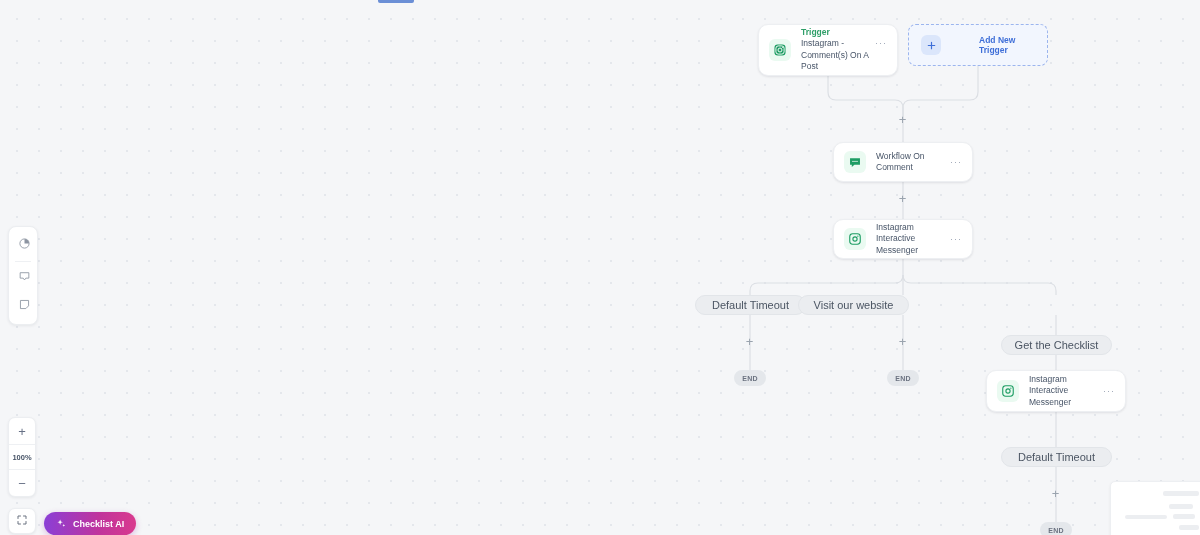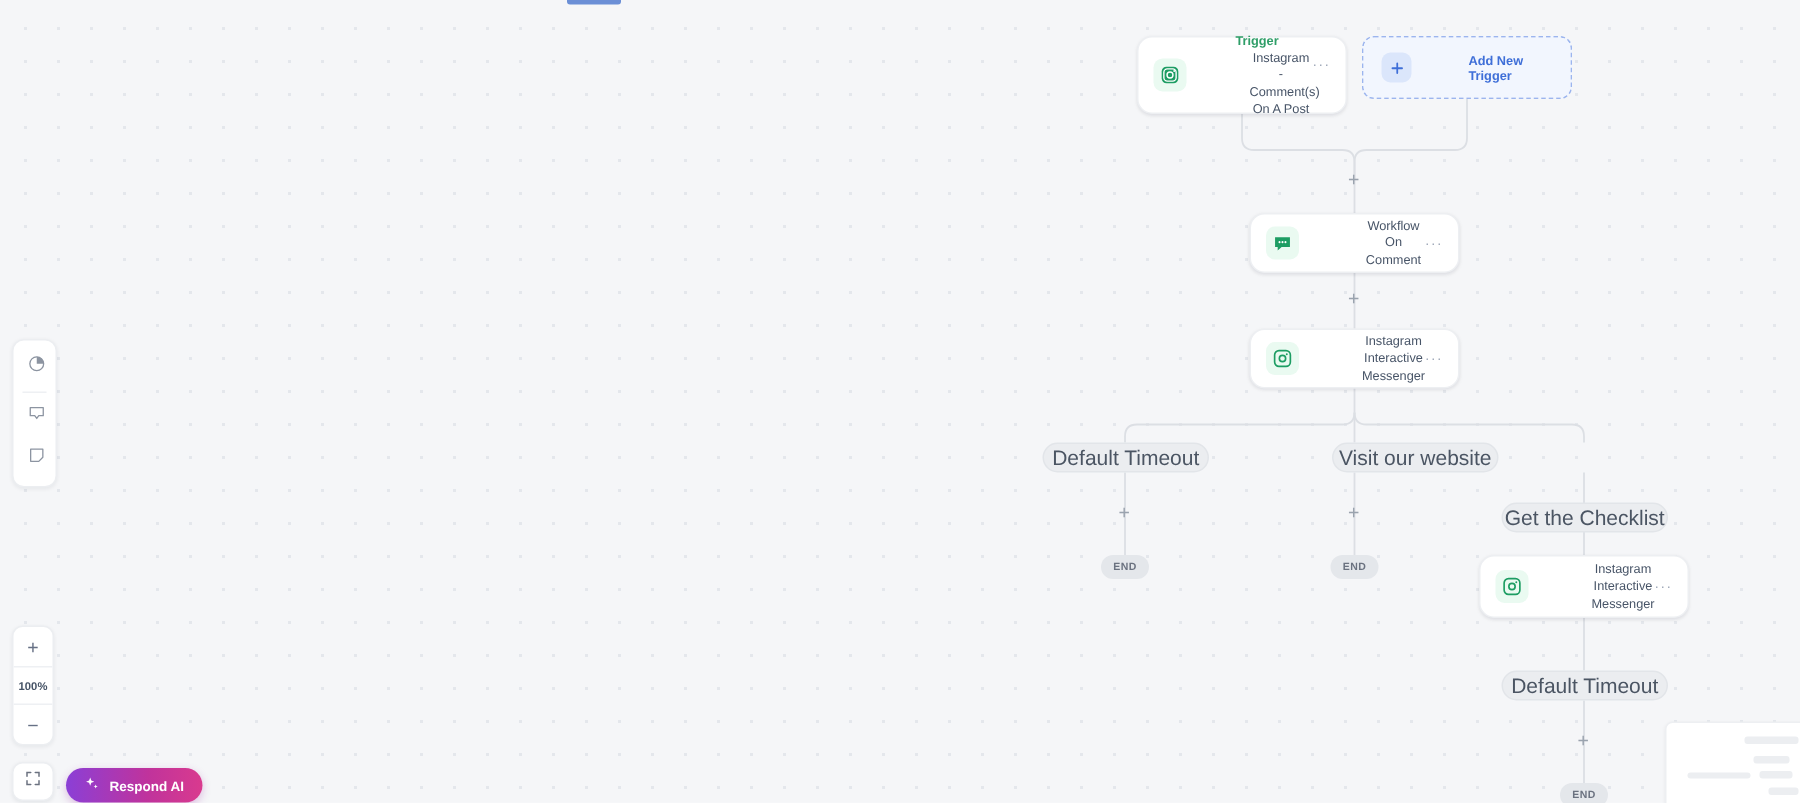--- a/index.html
+++ b/index.html
@@ -45,21 +45,20 @@
   .node {
     position: absolute;
     background: #ffffff;
     border: 1px solid #edeff2;
     border-radius: 10px;
     box-shadow: 0 1px 3px rgba(16, 24, 40, 0.06), 0 1px 2px rgba(16,24,40,0.04);
     display: flex;
     align-items: center;
     padding: 0 10px;
     cursor: pointer;
-    text-align: center;
   }
 
   .node .badge {
     width: 22px;
     height: 22px;
     border-radius: 6px;
     background: #eafaf1;
     display: flex;
     align-items: center;
     justify-content: center;
@@ -73,21 +72,20 @@
     font-size: 8.5px;
     color: #2f9e68;
     line-height: 11px;
     font-weight: 600;
   }
 
   .node .title {
     font-size: 8.5px;
     color: #475467;
     line-height: 11.5px;
-    margin-left: 32px;
   }
 
   .node .dots {
     flex: 0 0 auto;
     font-size: 9px;
     letter-spacing: 1px;
     color: #98a2b3;
     line-height: 8px;
     align-self: flex-start;
     margin-top: 14px;
@@ -132,26 +130,26 @@
   
   .pill {
     position: absolute;
     height: 20px;
     border-radius: 12px;
     background: #ebedf0;
     border: 1px solid #e2e5e9;
     display: flex;
     align-items: center;
     justify-content: center;
-    font-size: 14px;
+    font-size: 11px;
     color: #4b5563;
     cursor: pointer;
   }
   #pill-default-timeout-1 { left: 695px;  top: 295px; width: 111px; }
-  #pill-visit-website     { left: 888px;  top: 295px; width: 111px; }
+  #pill-visit-website     { left: 798px;  top: 295px; width: 111px; }
   #pill-get-checklist     { left: 1001px; top: 295px; width: 111px; margin-top: 40px; }
   #pill-default-timeout-2 { left: 1001px; top: 447px; width: 111px; }
 
   
   .endnode {
     position: absolute;
     width: 32px; height: 16px;
     border-radius: 9px;
     background: #e4e7eb;
     display: flex; align-items: center; justify-content: center;
@@ -446,21 +444,21 @@
     </span>
   </div>
 
   <div id="workflow-ai">
     <span>
       <svg width="11" height="11" viewBox="0 0 24 24">
         <path d="M9 3 L10.6 7.4 L15 9 L10.6 10.6 L9 15 L7.4 10.6 L3 9 L7.4 7.4 Z" fill="#ffffff"></path>
         <path d="M17 13 L17.9 15.1 L20 16 L17.9 16.9 L17 19 L16.1 16.9 L14 16 L16.1 15.1 Z" fill="#ffffff"></path>
       </svg>
     </span>
-    <span class="ai-label">Respond AI</span>
+    <span class="ai-label">Checklist AI</span>
   </div>
 
   <div id="minimap">
     <div class="mm-node" style="left:52px; top:9px;  width:36px; height:5px;"></div>
     <div class="mm-node" style="left:58px; top:22px; width:24px; height:5px;"></div>
     <div class="mm-node" style="left:14px; top:33px; width:42px; height:4px;"></div>
     <div class="mm-node" style="left:62px; top:32px; width:22px; height:5px;"></div>
     <div class="mm-node" style="left:68px; top:43px; width:20px; height:5px;"></div>
 
   </div>

